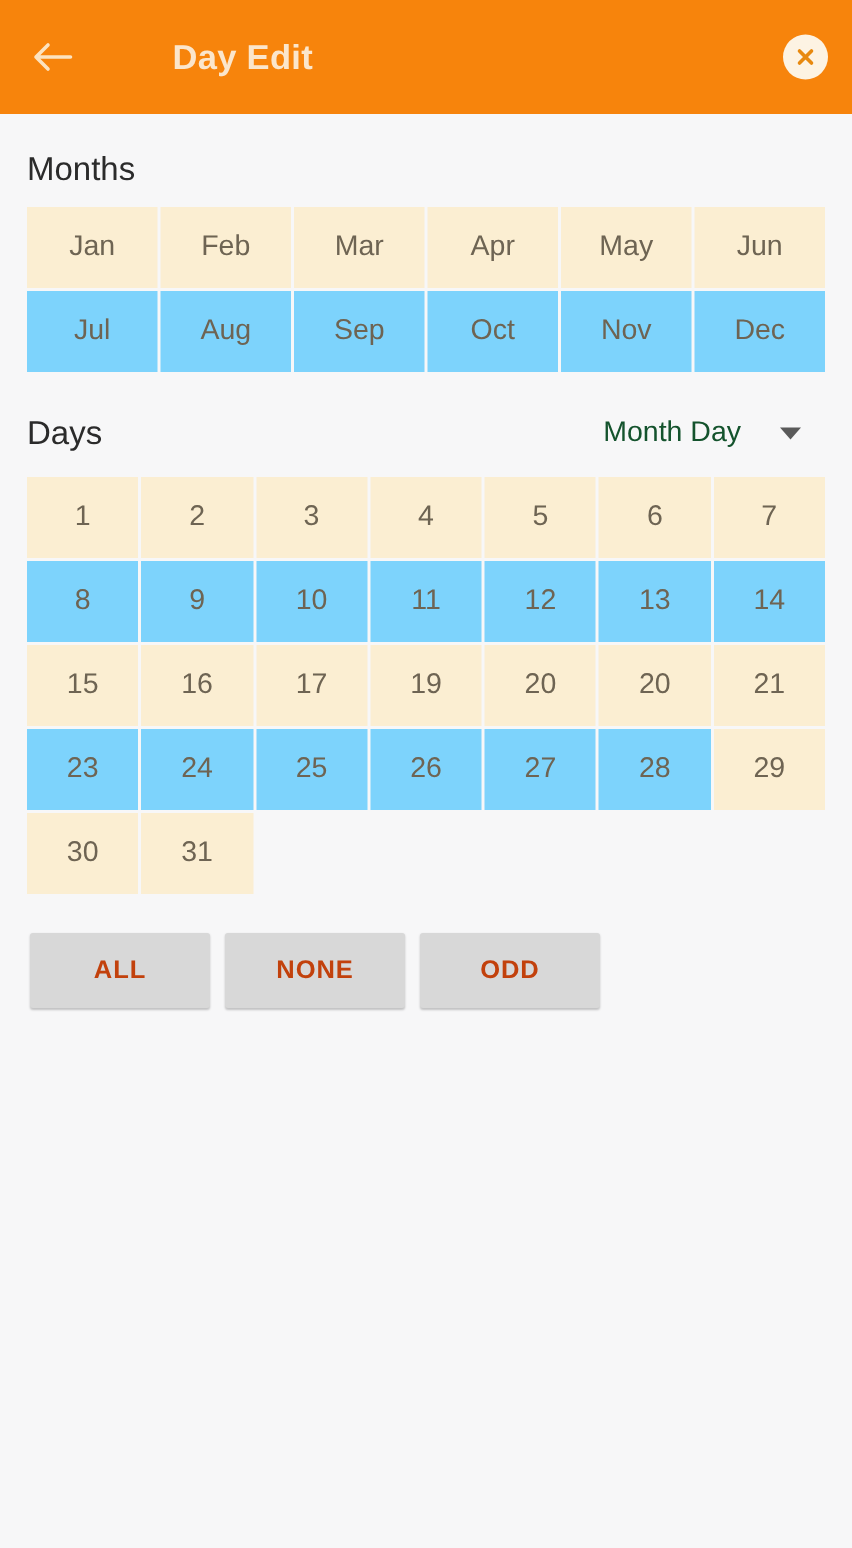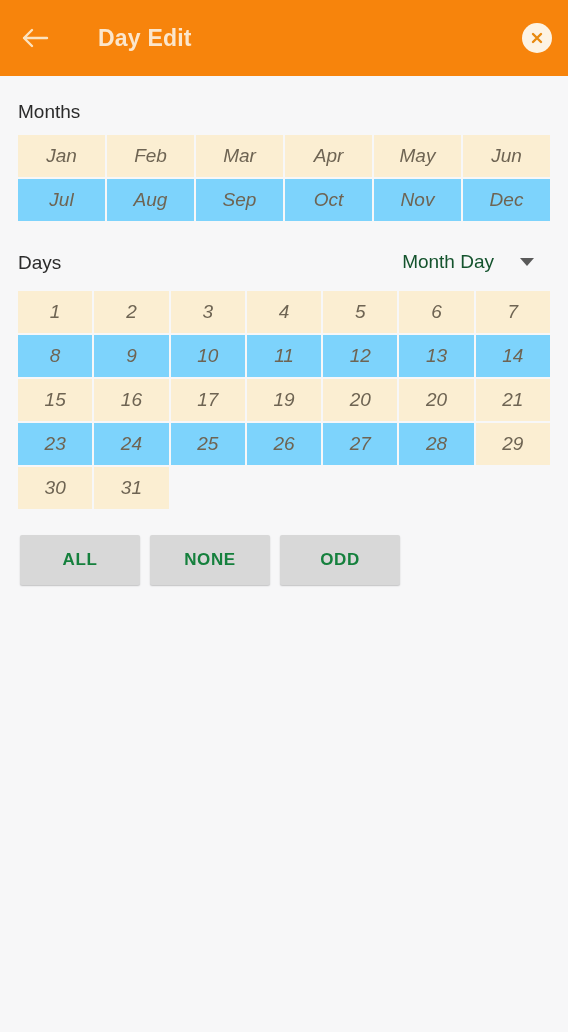--- a/index.html
+++ b/index.html
@@ -13,20 +13,21 @@
   }
 
   
   .appbar {
     position: relative;
     height: 76px;
     background: #f7840c;
     display: flex;
     align-items: center;
     padding: 0 18px;
+    gap: 17px;
   }
   .back-arrow {
     width: 34px;
     height: 34px;
     flex: 0 0 auto;
     display: flex;
     align-items: center;
     justify-content: center;
     cursor: pointer;
   }
@@ -50,21 +51,21 @@
     background: #fdf3e3;
     display: flex;
     align-items: center;
     justify-content: center;
     cursor: pointer;
   }
   .close-btn svg { display: block; }
 
   
   .section-label {
-    font-size: 19px;
+    font-size: 22px;
     color: #2b2b2b;
     line-height: 1;
   }
   .months-head {
     padding: 26px 0 0 18px;
   }
 
   .days-head {
     display: flex;
     align-items: center;
@@ -99,29 +100,28 @@
     margin: 14px 0 0 18px;
     width: 532px;
     display: grid;
     gap: 2px 2px;
   }
   .grid-months { grid-template-columns: repeat(6, 1fr); }
   .grid-days   { grid-template-columns: repeat(7, 1fr); }
 
   .cell {
     background: #fbeed2;
-    height: 42px;
+    height: 54px;
     display: flex;
     align-items: center;
     justify-content: center;
     font-size: 19px;
     color: #6e6453;
     cursor: pointer;
     user-select: none;
-    font-style: italic;
   }
   .cell.alt { background: #7dd3fc; }
   .cell.empty {
     background: transparent;
     cursor: default;
   }
 
   
   .actions {
     margin: 26px 0 0 20px;
@@ -131,21 +131,21 @@
   .action-btn {
     background: #d8d8d8;
     border: none;
     border-radius: 2px;
     height: 50px;
     min-width: 120px;
     padding: 0 20px;
     font-family: "Liberation Sans", sans-serif;
     font-size: 17px;
     font-weight: bold;
-    color: #15803d;
+    color: #c2410c;
     letter-spacing: 0.6px;
     cursor: pointer;
     box-shadow: 0 1px 1.5px rgba(0,0,0,0.22);
   }
 </style>
 </head>
 <body>
 
 <div class="appbar">
   <div class="back-arrow">

